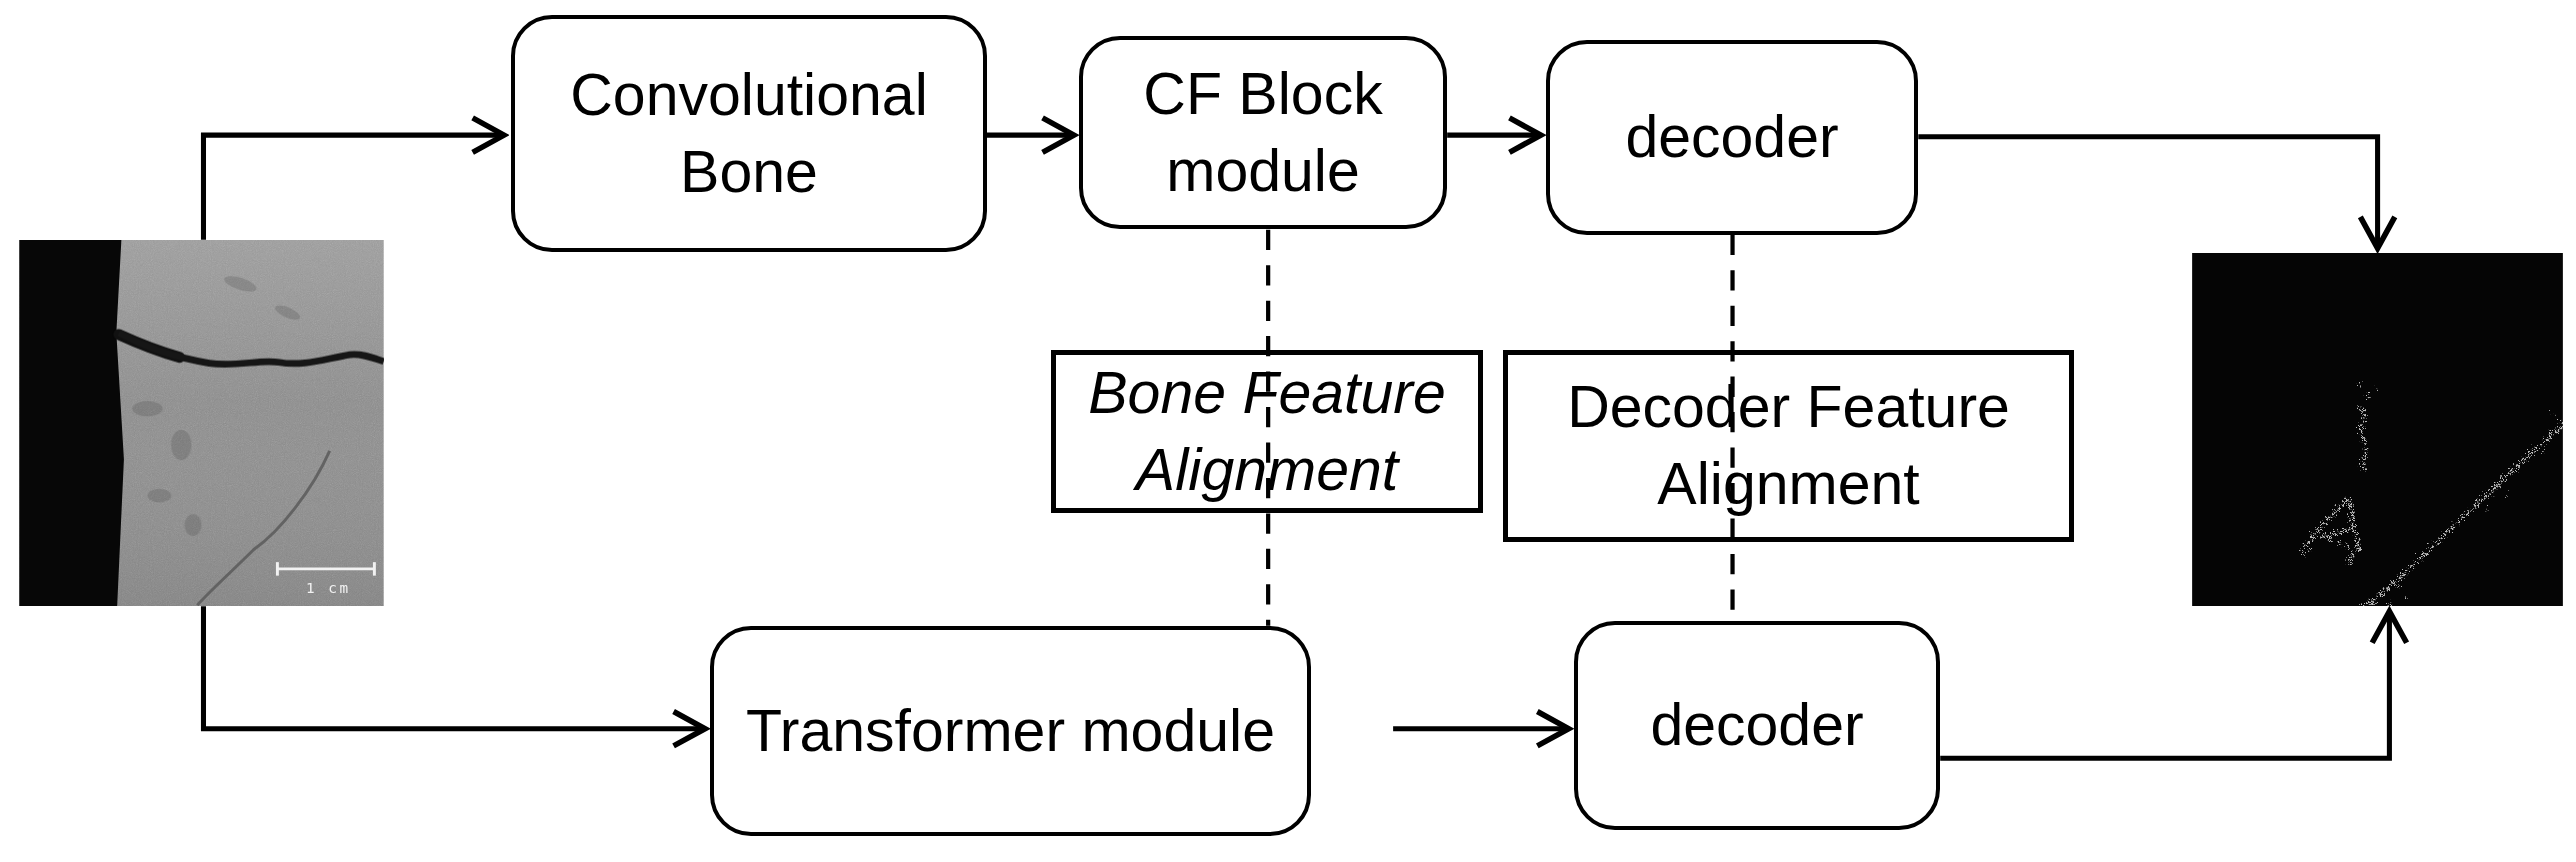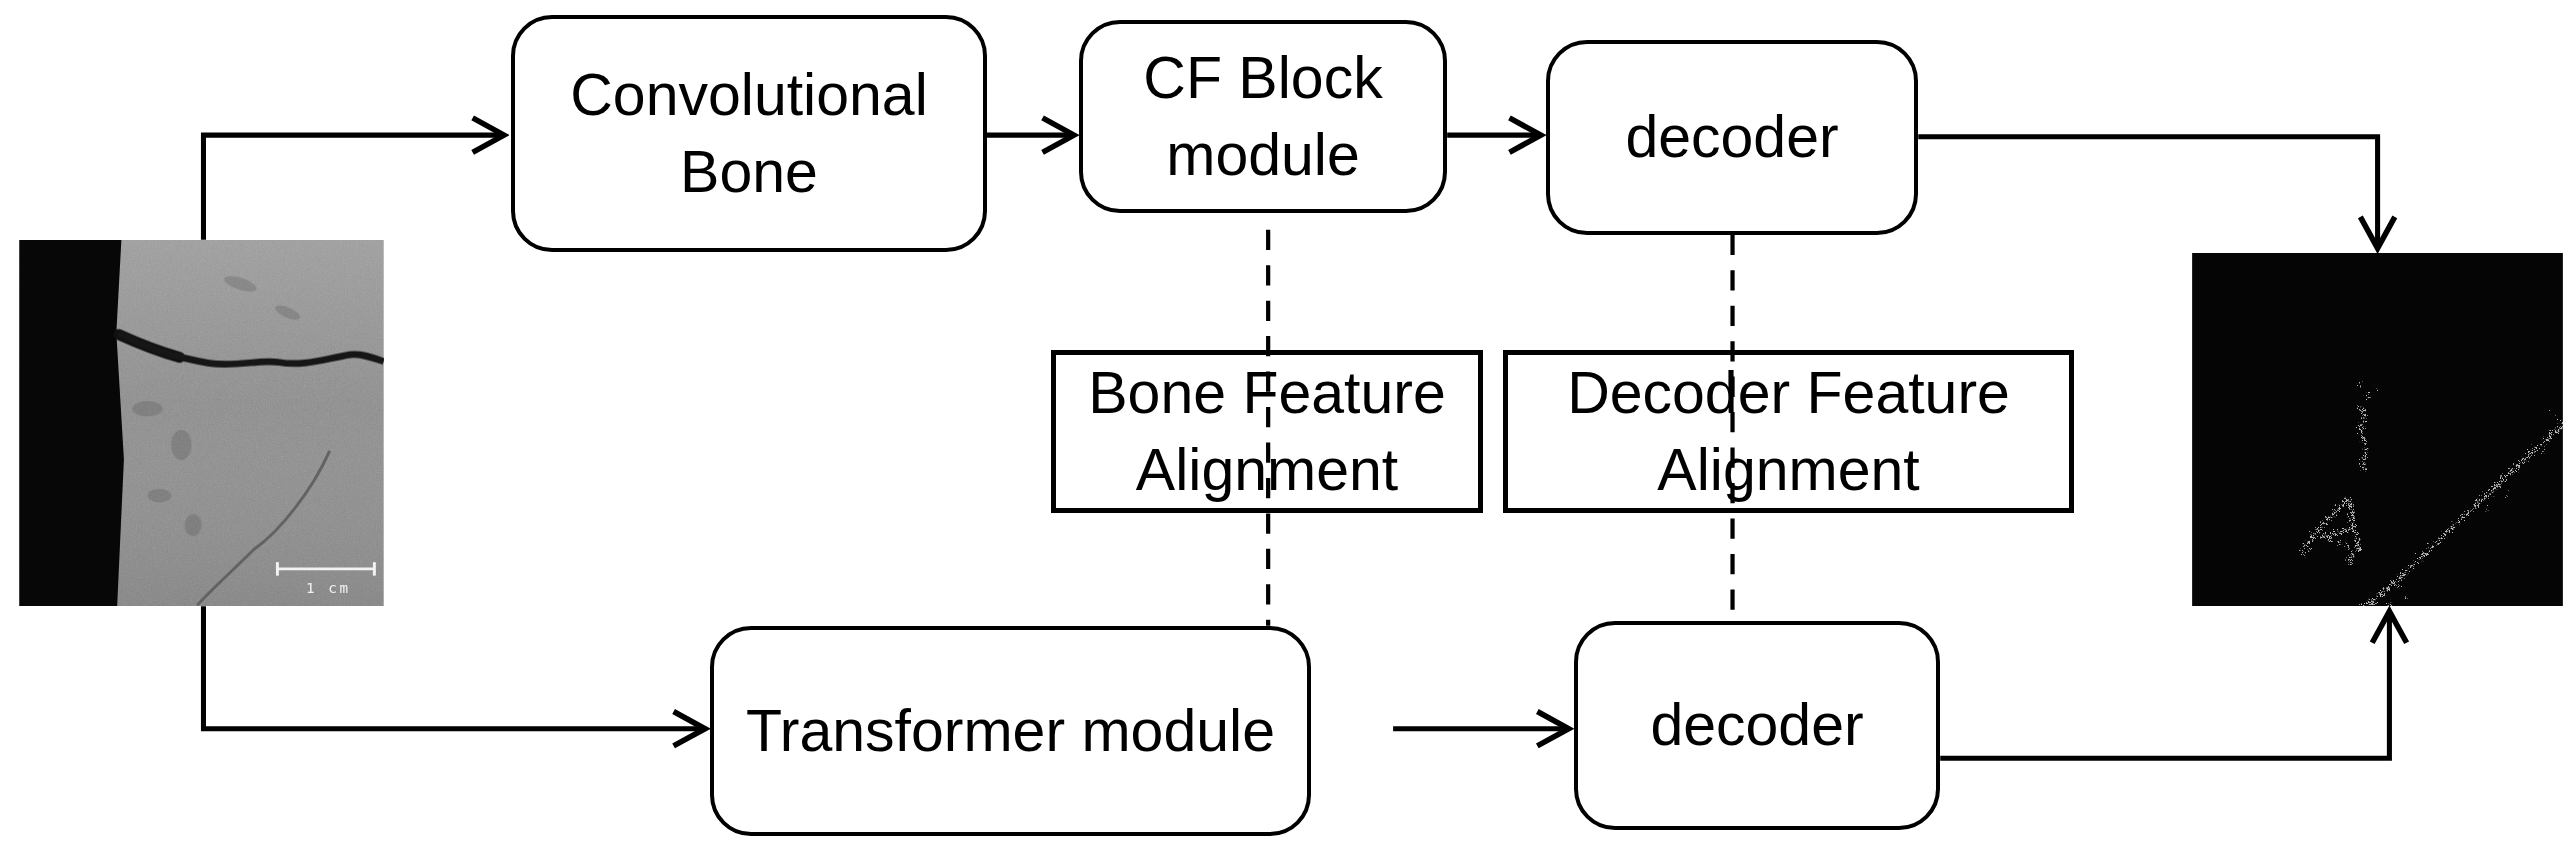--- a/index.html
+++ b/index.html
@@ -13,24 +13,24 @@
 
   .node { position:absolute; box-sizing:border-box; background:#ffffff;
           border:4.2px solid #000; display:flex; align-items:center; justify-content:center;
           text-align:center; color:#000; font-size:59px; line-height:1.3; }
   .node.round { border-radius:41px; }
   .node.sharp { border-width:5px; border-radius:0; }
   .node span { position:relative; z-index:6; display:block; padding:0 15px; }
 
   
   .n-conv        { left:511px;  top:15px;  width:476px; height:237px; }
-  .n-cf          { left:1079px; top:20px;  width:368px; height:193px; }
+  .n-cf          { left:1079px; top:36px;  width:368px; height:193px; }
   .n-dec-top     { left:1546px; top:40px;  width:372px; height:195px; }
-  .n-bone        { left:1051px; top:350px; width:432px; height:163px; }
-  .n-decfeat     { left:1503px; top:350px; width:571px; height:163px; }
+  .n-bone        { left:1051px; top:350px; width:432px; height:163px;font-style:italic; }
+  .n-decfeat     { left:1503px; top:350px; width:571px; height:192px; }
   .n-transformer { left:710px;  top:626px; width:601px; height:210px; }
   .n-dec-bot     { left:1574px; top:621px; width:366px; height:209px; }
 
   .i-input  { left:19.4px;   top:240px; width:365px; height:458px; }
   .i-output { left:2192px; top:253px; width:371px; height:353px; }
 
   .connectors { position:absolute; left:0; top:0; width:2576px; height:863px;
                 z-index:5; pointer-events:none; }
   .connectors path.solid  { stroke:#000; stroke-width:6; fill:none; }
   .connectors path.dashed { stroke:#000; stroke-width:5; fill:none; stroke-dasharray:24 18; }

